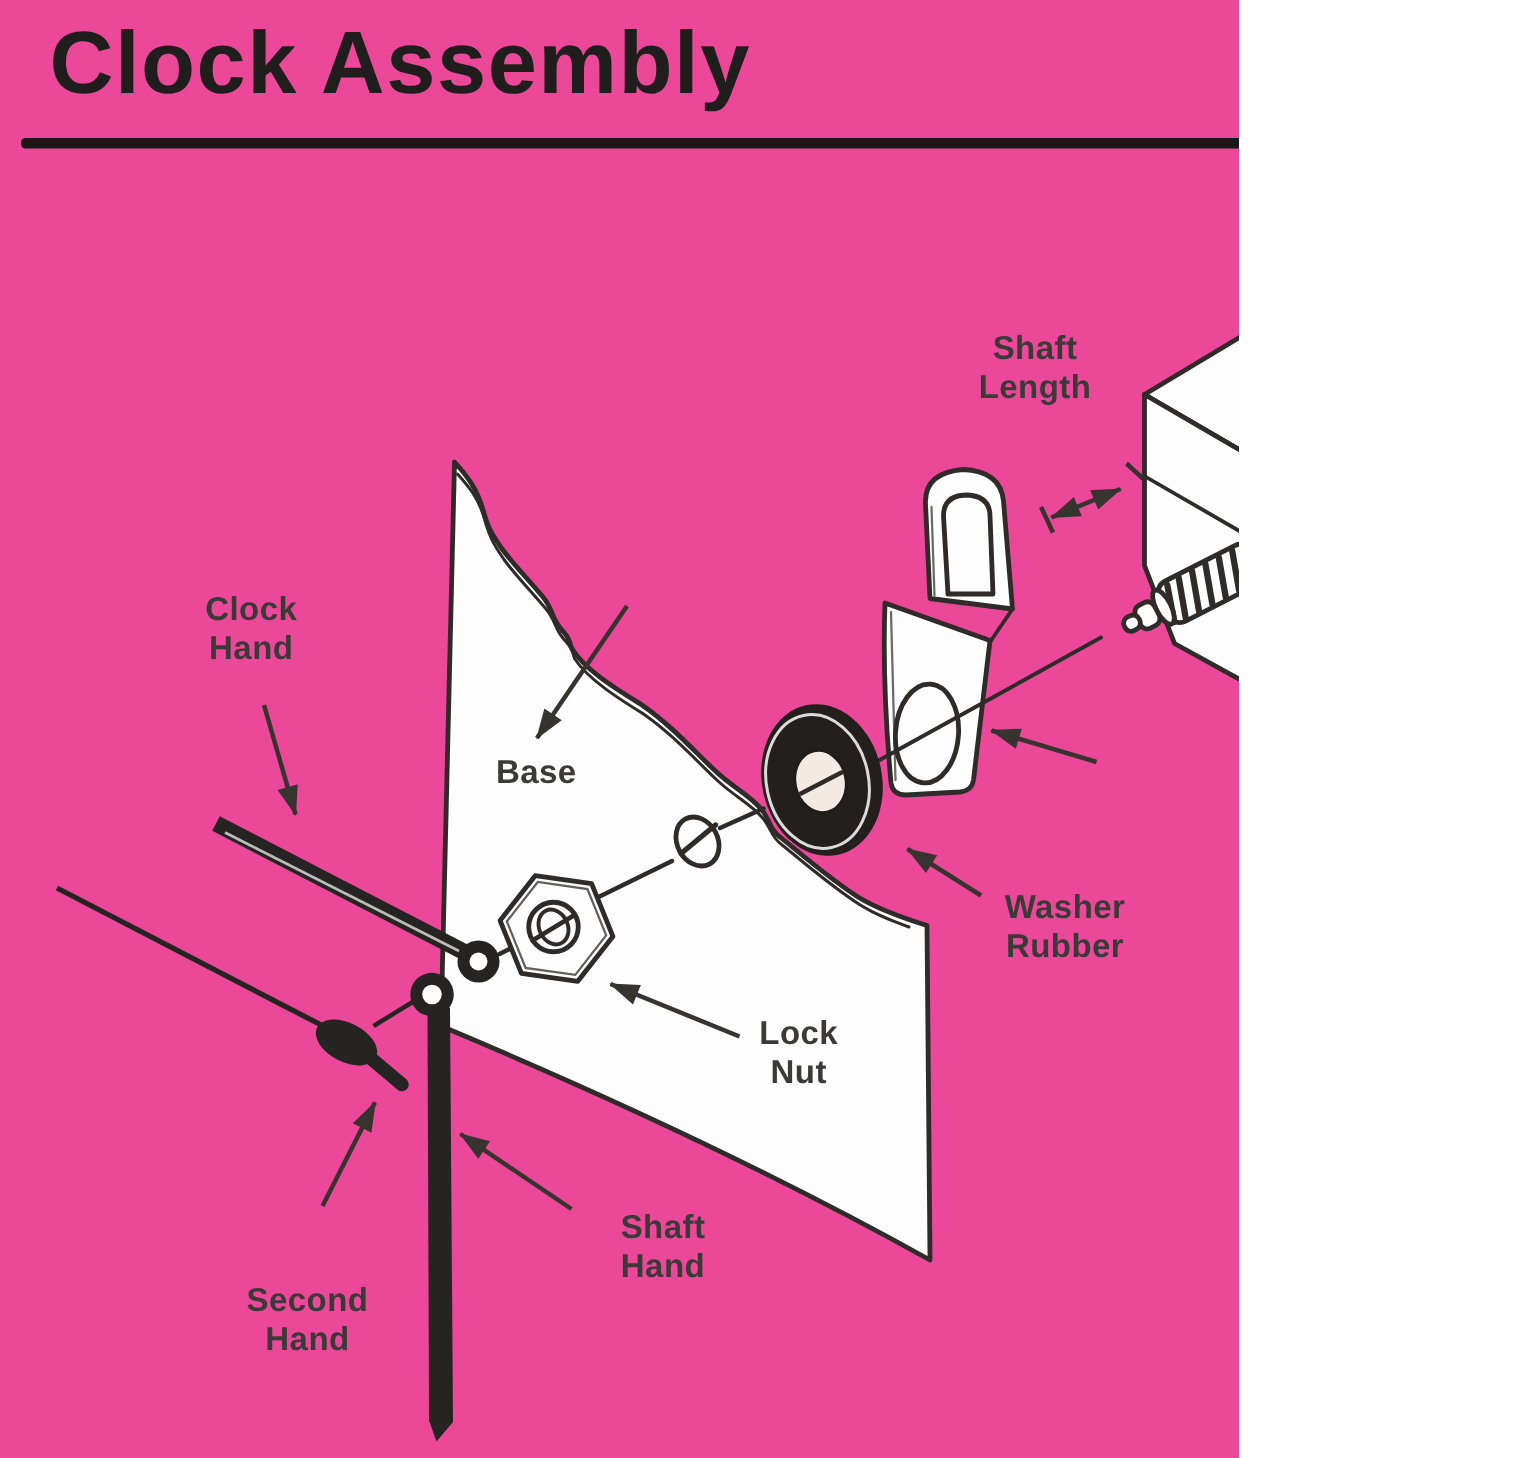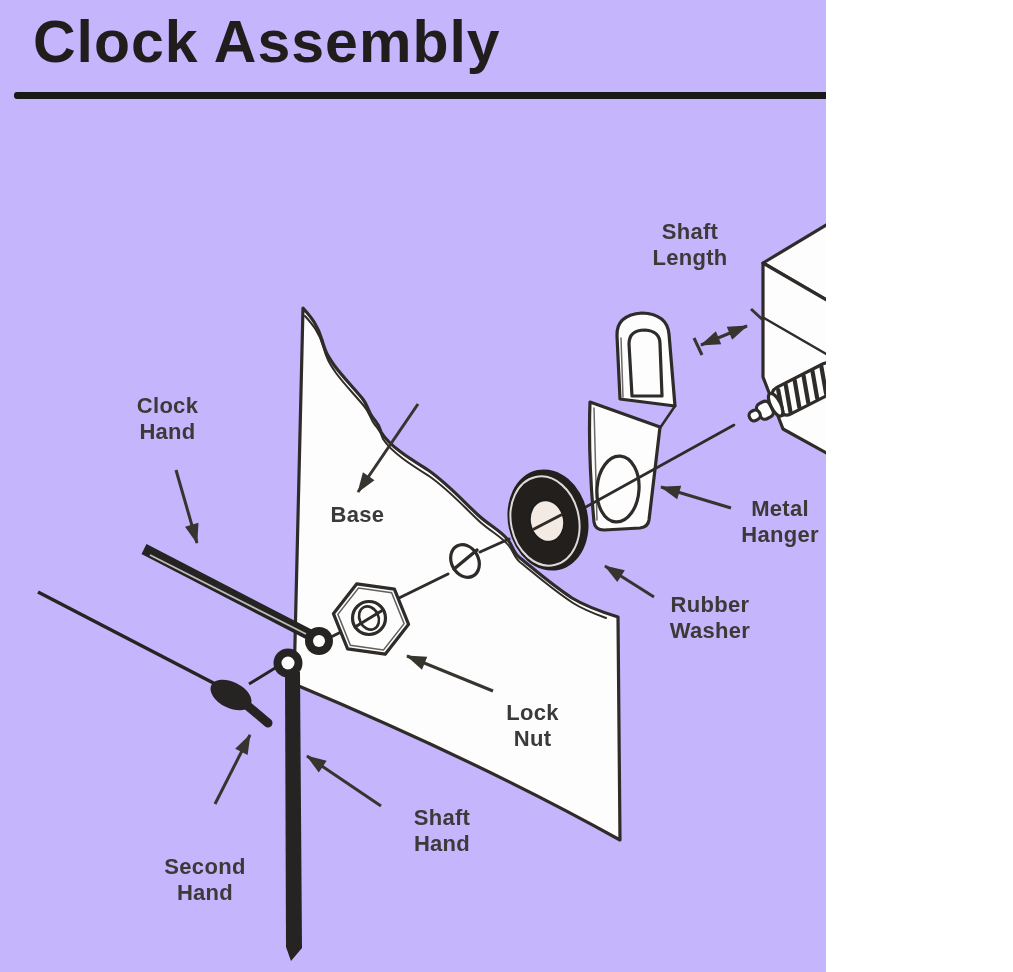--- a/index.html
+++ b/index.html
@@ -1,16 +1,16 @@
 <!DOCTYPE html>
 <html><head>
 <meta charset="utf-8">
 <style>
   html,body{margin:0;padding:0;background:#ffffff;}
-  #page{position:relative;width:826px;height:972px;background:#c4b5fd;overflow:hidden;
+  #page{position:relative;width:826px;height:972px;background:#ec4899;overflow:hidden;
         font-family:"Liberation Sans",sans-serif;}
   #title{position:absolute;left:33px;top:8px;font-size:59px;font-weight:600;color:#1f1e1d;
          letter-spacing:1px;white-space:nowrap;}
   #rule{position:absolute;left:14px;top:92px;width:986px;height:7px;background:#191919;border-radius:3px;}
   .lbl{position:absolute;text-align:center;font-size:22px;font-weight:700;color:#3b3a39;
        line-height:1.17;letter-spacing:0.3px;}
   .lbl span{display:block;}
   svg{position:absolute;left:0;top:0;}
   .ink{stroke:#2e2b29;fill:none;stroke-linecap:round;stroke-linejoin:round;}
   .face{fill:#fdfdfd;stroke:#2e2b29;stroke-width:3.2;stroke-linejoin:round;}
@@ -149,29 +149,25 @@
     <span>Shaft</span>
     <span>Length</span>
   </div>
   <div class="lbl" style="left:80px;top:393px;width:175px;">
     <span>Clock</span>
     <span>Hand</span>
   </div>
   <div class="lbl" style="left:280px;top:502px;width:155px;">
     <span>Base</span>
   </div>
-  <div class="lbl" style="left:690px;top:496px;width:180px;">
-    <span>Metal</span>
-    <span>Hanger</span>
+  <div class="lbl" style="left:620px;top:592px;width:180px;">
+    <span>Washer</span>
+    <span>Rubber</span>
   </div>
-  <div class="lbl" style="left:620px;top:592px;width:180px;">
-    <span>Rubber</span>
-    <span>Washer</span>
-  </div>
-  <div class="lbl" style="left:455px;top:676px;width:155px;margin-top:24px;">
+  <div class="lbl" style="left:455px;top:676px;width:155px;">
     <span>Lock</span>
     <span>Nut</span>
   </div>
   <div class="lbl" style="left:115px;top:812px;width:180px;margin-top:42px;">
     <span>Second</span>
     <span>Hand</span>
   </div>
   <div class="lbl" style="left:352px;top:805px;width:180px;">
     <span>Shaft</span>
     <span>Hand</span>

